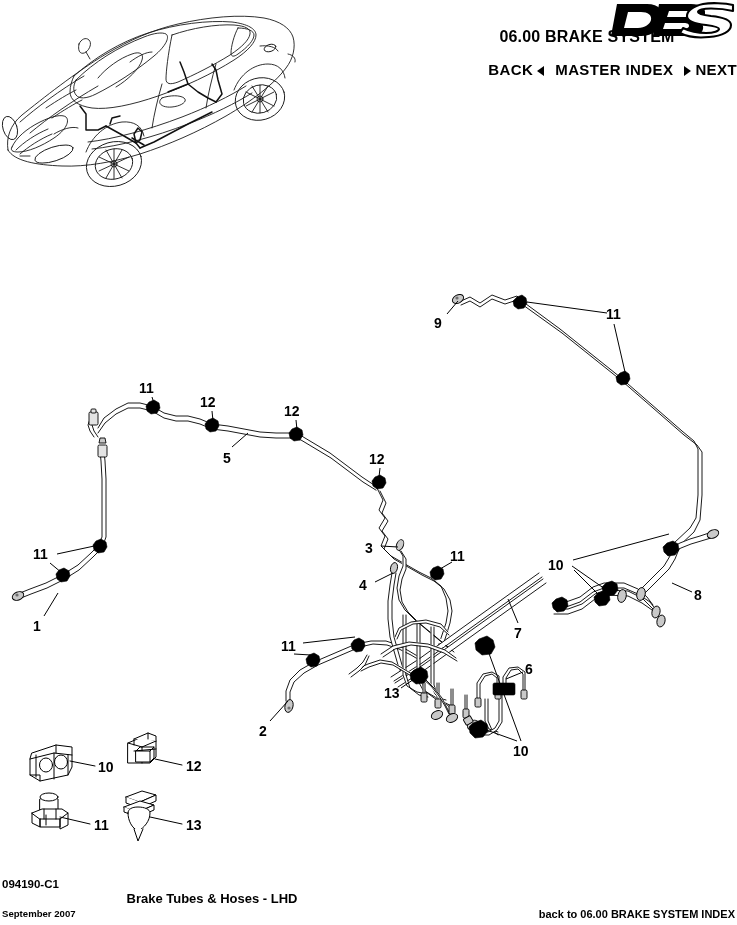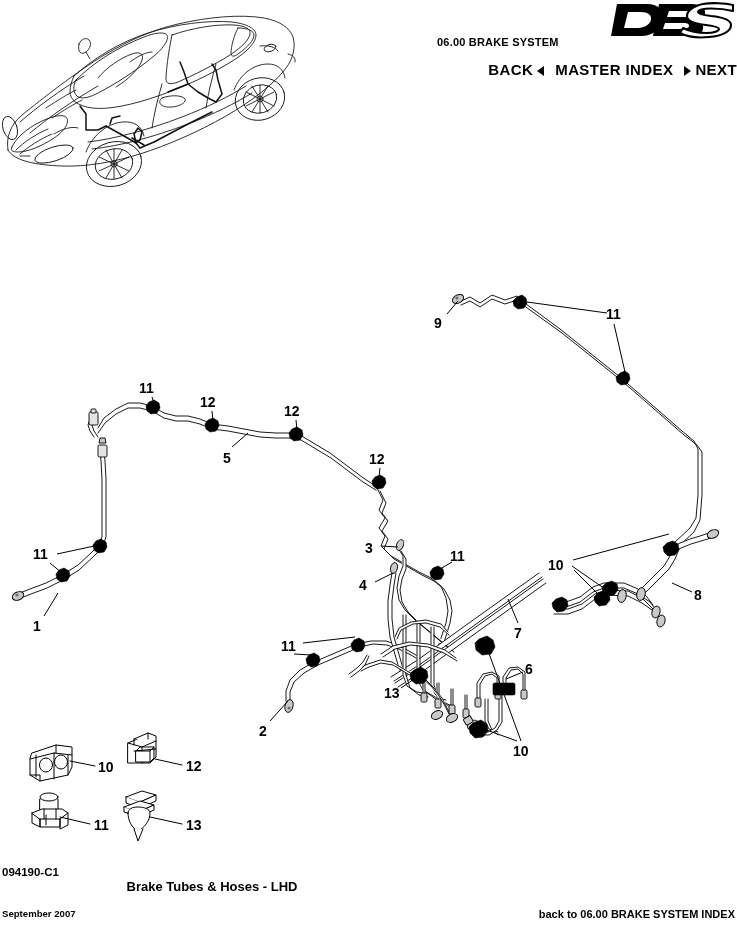--- a/index.html
+++ b/index.html
@@ -32,26 +32,26 @@
     text-align: right;
   }
   #brand-logo {
     position: absolute;
     top: 2px; right: 0px;
     width: 130px;
     height: 36px;
   }
   #header-title {
     position: absolute;
-    top: 36px; right: 0px;
+    top: 28px; right: 0px;
     width: 300px;
-    font-size: 11px;
+    font-size: 16px;
     font-weight: bold;
     letter-spacing: 0.2px;
-    text-align: left;
+    text-align: center;
     white-space: nowrap;
   }
   #header-nav {
     position: absolute;
     top: 61px; right: 0px;
     width: 300px;
     text-align: right;
     font-size: 15px;
     font-weight: bold;
     letter-spacing: 0.4px;
@@ -93,21 +93,21 @@
   #footer-desc {
     font-size: 13px;
     font-weight: bold;
     line-height: 15px;
     text-align: center;
   }
   #footer-date {
     font-size: 9.6px;
     font-weight: bold;
     line-height: 14px;
-    margin-top: 13px;
+    margin-top: 1px;
   }
   #footer-index-link {
     position: absolute;
     right: 2px;
     bottom: 5px;
     font-size: 11px;
     font-weight: bold;
     cursor: pointer;
     white-space: nowrap;
   }

